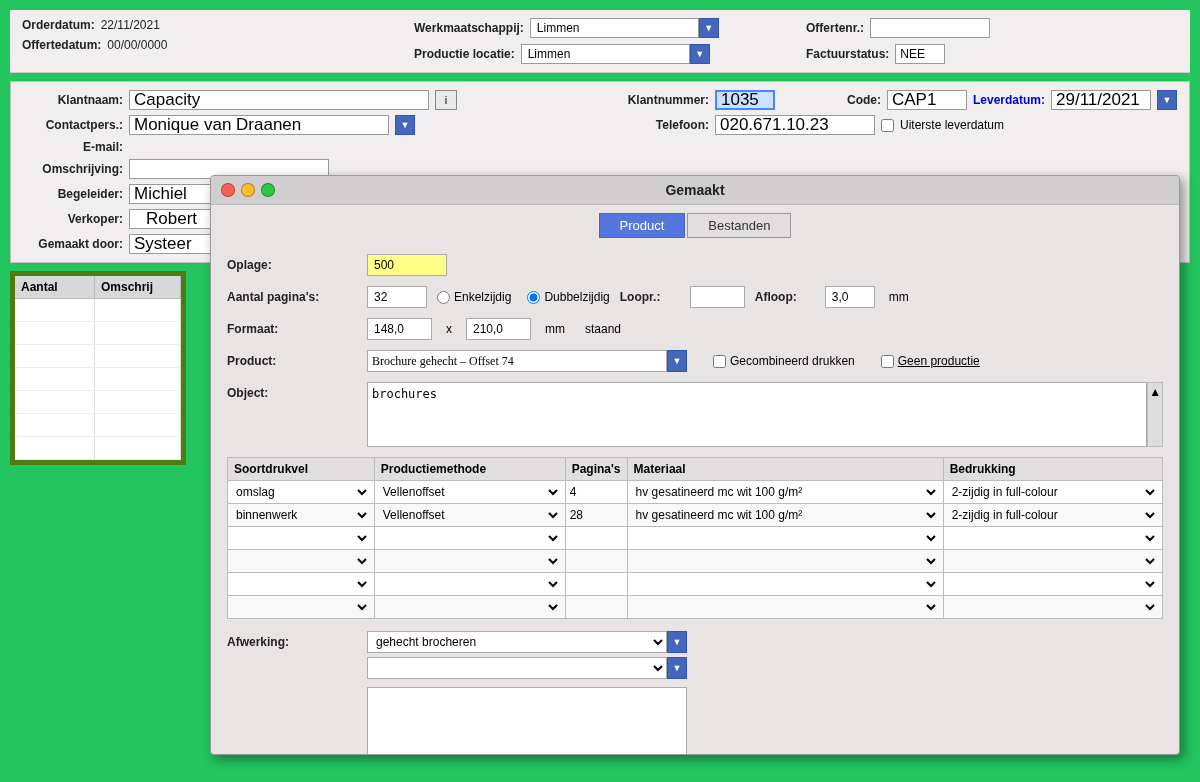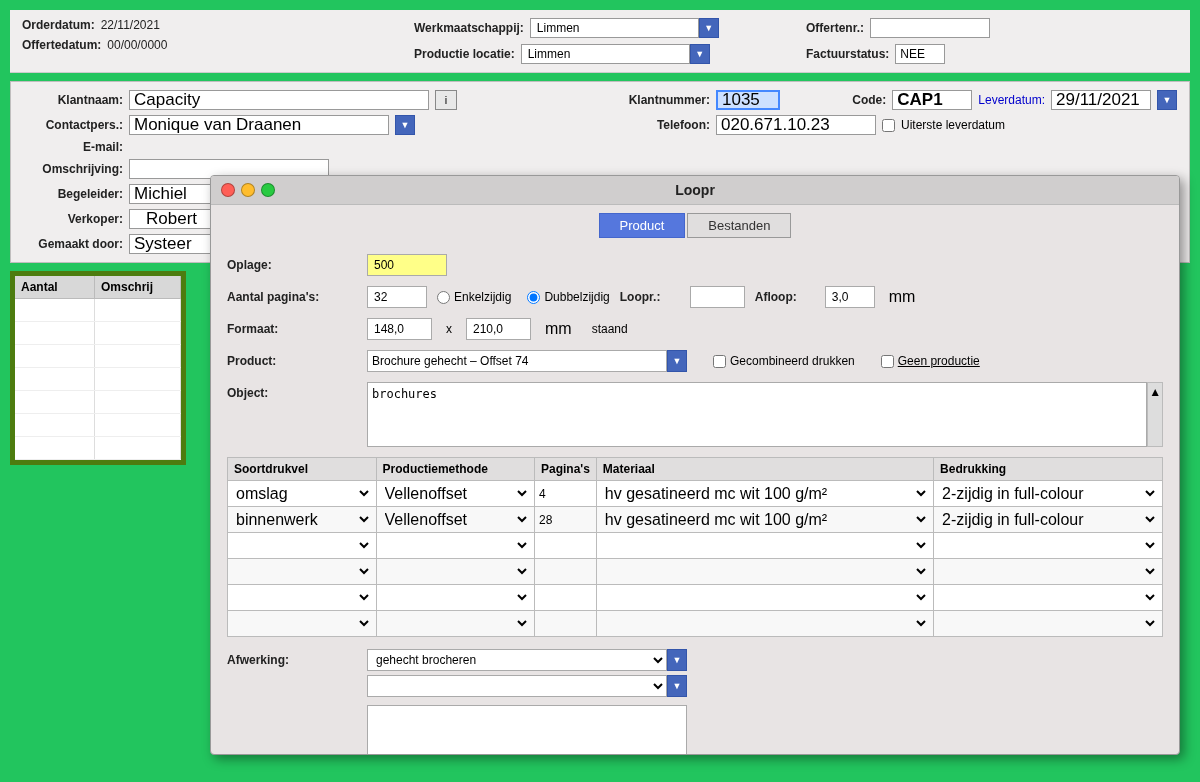--- a/index.html
+++ b/index.html
@@ -246,20 +246,21 @@
       align-items: center;
     }
 
     .wiz-select {
       border: 1px solid #aaa;
       background: white;
       padding: 2px 4px;
       height: 22px;
       font-size: 12px;
       min-width: 300px;
+      font-family: Liberation Serif, serif;
     }
 
     .wiz-select-btn {
       background: #4466bb;
       border: 1px solid #3355aa;
       color: white;
       width: 20px;
       height: 22px;
       cursor: pointer;
       font-size: 9px;
@@ -305,21 +306,21 @@
     .prod-table td {
       border: 1px solid #bbb;
       padding: 3px 4px;
       font-size: 12px;
       height: 22px;
     }
 
     .prod-table td select {
       border: none;
       background: transparent;
-      font-size: 16px;
+      font-size: 12px;
       width: 100%;
     }
 
     .prod-table tr:nth-child(even) td {
       background: #f8f8f8;
     }
 
     
     .afwerk-section {
       margin-top: 12px;
@@ -351,35 +352,34 @@
     }
 
     .klantnr-input {
       width: 60px;
       background: #cce0ff;
       border: 2px solid #4488ff;
     }
 
     .code-input {
       width: 80px;
-      font-weight: bold;
     }
 
     .leverdatum-label {
       color: #0000cc;
-      font-weight: normal;
+      font-weight: bold;
     }
 
     .leverdatum-input {
       width: 100px;
     }
 
     .mm-label {
       margin-left: 4px;
-      font-size: 16px;
+      font-size: 12px;
     }
 
     
     .bg-table {
       width: 176px;
       background: white;
       border: 5px solid #4d7c0f;
       margin-top: 8px;
     }
 
@@ -549,21 +549,21 @@
   </div>
 
   <div class="wizard-modal">
 
     <div class="wizard-titlebar">
       <div class="titlebar-controls">
         <div class="tb-btn tb-close"></div>
         <div class="tb-btn tb-min"></div>
         <div class="tb-btn tb-max"></div>
       </div>
-      <span class="wizard-title">Loopr</span>
+      <span class="wizard-title">Gemaakt</span>
     </div>
 
     <div class="wizard-tabs">
       <div class="wizard-tab active">Product</div>
       <div class="wizard-tab">Bestanden</div>
     </div>
 
     <div class="wizard-body">
 
       <div class="wiz-row">

